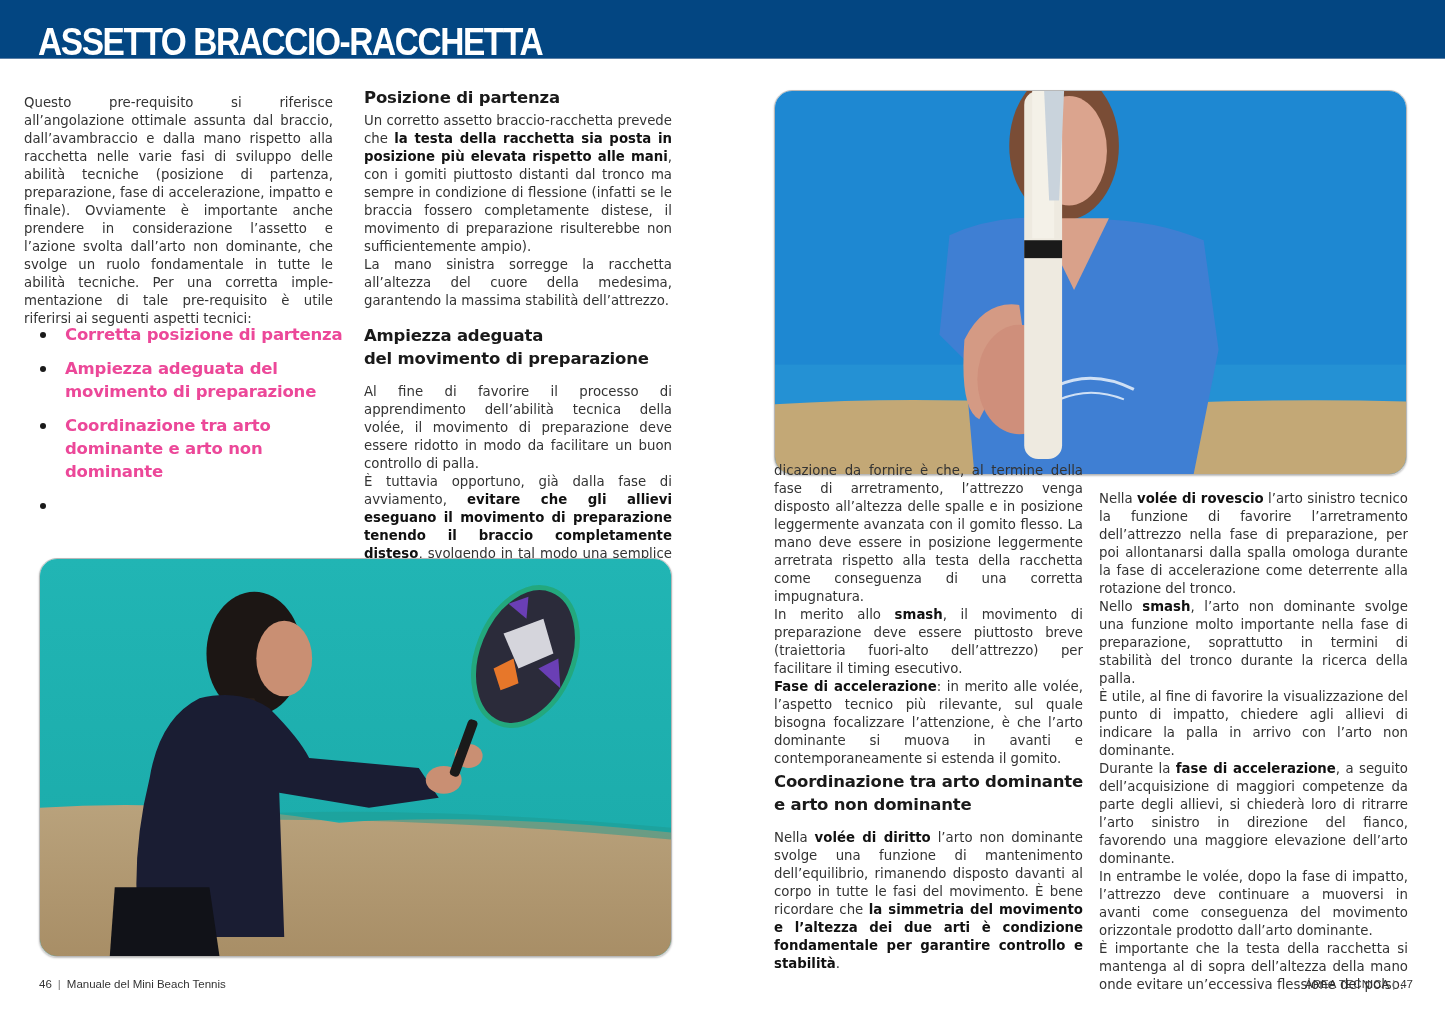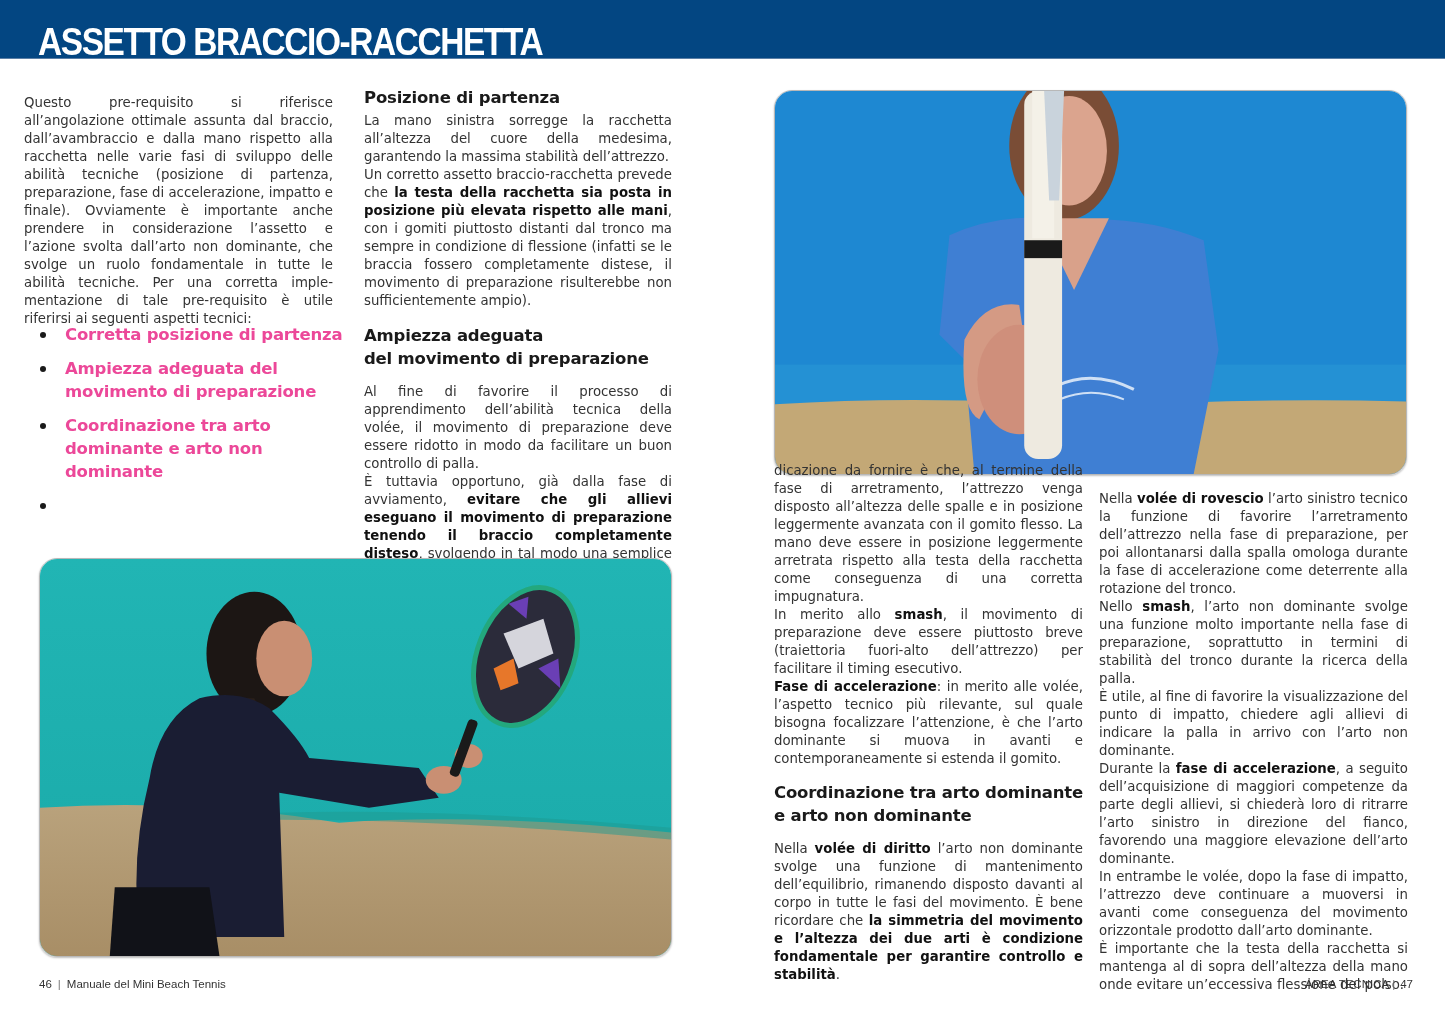--- a/index.html
+++ b/index.html
@@ -65,22 +65,22 @@
     </li>
   <li>
       <span class="dot"></span>
       <span style="display:block; width:285px;">Coordinazione tra arto dominante e arto non dominante</span>
     </li>
   <li><span class="dot"></span></li>
 </ul>
 
 <div class="col" style="left:364px; top:86px; width:308px;">
   <h3 style="margin-bottom:3px;">Posizione di partenza</h3>
+  <p><span>Un corretto assetto braccio-racchetta prevede che </span><b>la testa della racchetta sia posta in posizione più elevata rispetto alle mani</b><span>, con i gomiti piuttosto distanti dal tronco ma sempre in condizione di fles­sione (infatti se le braccia fossero completamente distese, il movimento di preparazione risulterebbe non sufficientemente ampio).</span></p>
   <p>La mano sinistra sorregge la racchetta all’altezza del cuore della medesima, garantendo la massima stabilità dell’attrezzo.</p>
-  <p><span>Un corretto assetto braccio-racchetta prevede che </span><b>la testa della racchetta sia posta in posizione più elevata rispetto alle mani</b><span>, con i gomiti piuttosto distanti dal tronco ma sempre in condizione di fles­sione (infatti se le braccia fossero completamente distese, il movimento di preparazione risulterebbe non sufficientemente ampio).</span></p>
 
   <h3 style="margin-top:14px; margin-bottom:13px;">
     <span style="display:block;">Ampiezza adeguata</span>
     <span style="display:block;">del movimento di preparazione</span>
   </h3>
   <p>Al fine di favorire il processo di apprendimento dell’abilità tecnica della volée, il movimento di pre­parazione deve essere ridotto in modo da facilitare un buon controllo di palla.</p>
   <p><span>È tuttavia opportuno, già dalla fase di avviamento, </span><b>evitare che gli allievi eseguano il movimento di preparazione tenendo il braccio completamente disteso</b><span>, svolgendo in tal modo una semplice azio­ne di opposizione alla palla in arrivo. Pertanto, l’in­</span></p>
 </div>
 
 <div class="photo" style="left:39px; top:558px; width:633px; height:399px;" title="Woman in dark jacket holding a beach tennis racket in ready position on sand court with teal wall">
@@ -147,21 +147,21 @@
     <rect x="258" y="0" width="22" height="148" fill="#f4f1e8"></rect>
     <path d="M270 0 L290 0 L285 110 L275 110 Z" fill="#c9d3dc"></path>
   </svg>
 </div>
 
 <div class="col" style="left:774px; top:462px; width:309px;">
   <p>dicazione da fornire è che, al termine della fase di arretramento, l’attrezzo venga disposto all’altezza delle spalle e in posizione leggermente avanzata con il gomito flesso. La mano deve essere in po­sizione leggermente arretrata rispetto alla testa della racchetta come conseguenza di una corretta impugnatura.</p>
   <p><span>In merito allo </span><b>smash</b><span>, il movimento di preparazione deve essere piuttosto breve (traiettoria fuori-alto dell’attrezzo) per facilitare il timing esecutivo.</span></p>
   <p><b>Fase di accelerazione</b><span>: in merito alle volée, l’a­spetto tecnico più rilevante, sul quale bisogna fo­calizzare l’attenzione, è che l’arto dominante si muova in avanti e contemporaneamente si esten­da il gomito.</span></p>
 
-  <h3 style="margin-top:13px; margin-bottom:13px;">
+  <h3 style="margin-top:2px; margin-bottom:13px;">
     <span style="display:block;">Coordinazione tra arto dominante</span>
     <span style="display:block;">e arto non dominante</span>
   </h3>
   <p><span>Nella </span><b>volée di diritto</b><span> l’arto non dominante svolge una funzione di mantenimento dell’equilibrio, ri­manendo disposto davanti al corpo in tutte le fasi del movimento. È bene ricordare che </span><b>la simmetria del movimento e l’altezza dei due arti è con­dizione fondamentale per garantire controllo e stabilità</b><span>.</span></p>
 </div>
 
 <div class="col" style="left:1099px; top:490px; width:309px;">
   <p><span>Nella </span><b>volée di rovescio</b><span> l’arto sinistro tecnico la funzione di favorire l’arretramento dell’attrezzo nella fase di preparazione, per poi allontanarsi dal­la spalla omologa durante la fase di accelerazione come deterrente alla rotazione del tronco.</span></p>
   <p><span>Nello </span><b>smash</b><span>, l’arto non dominante svolge una fun­zione molto importante nella fase di preparazione, soprattutto in termini di stabilità del tronco durante la ricerca della palla.</span></p>
   <p>È utile, al fine di favorire la visualizzazione del pun­to di impatto, chiedere agli allievi di indicare la palla in arrivo con l’arto non dominante.</p>

